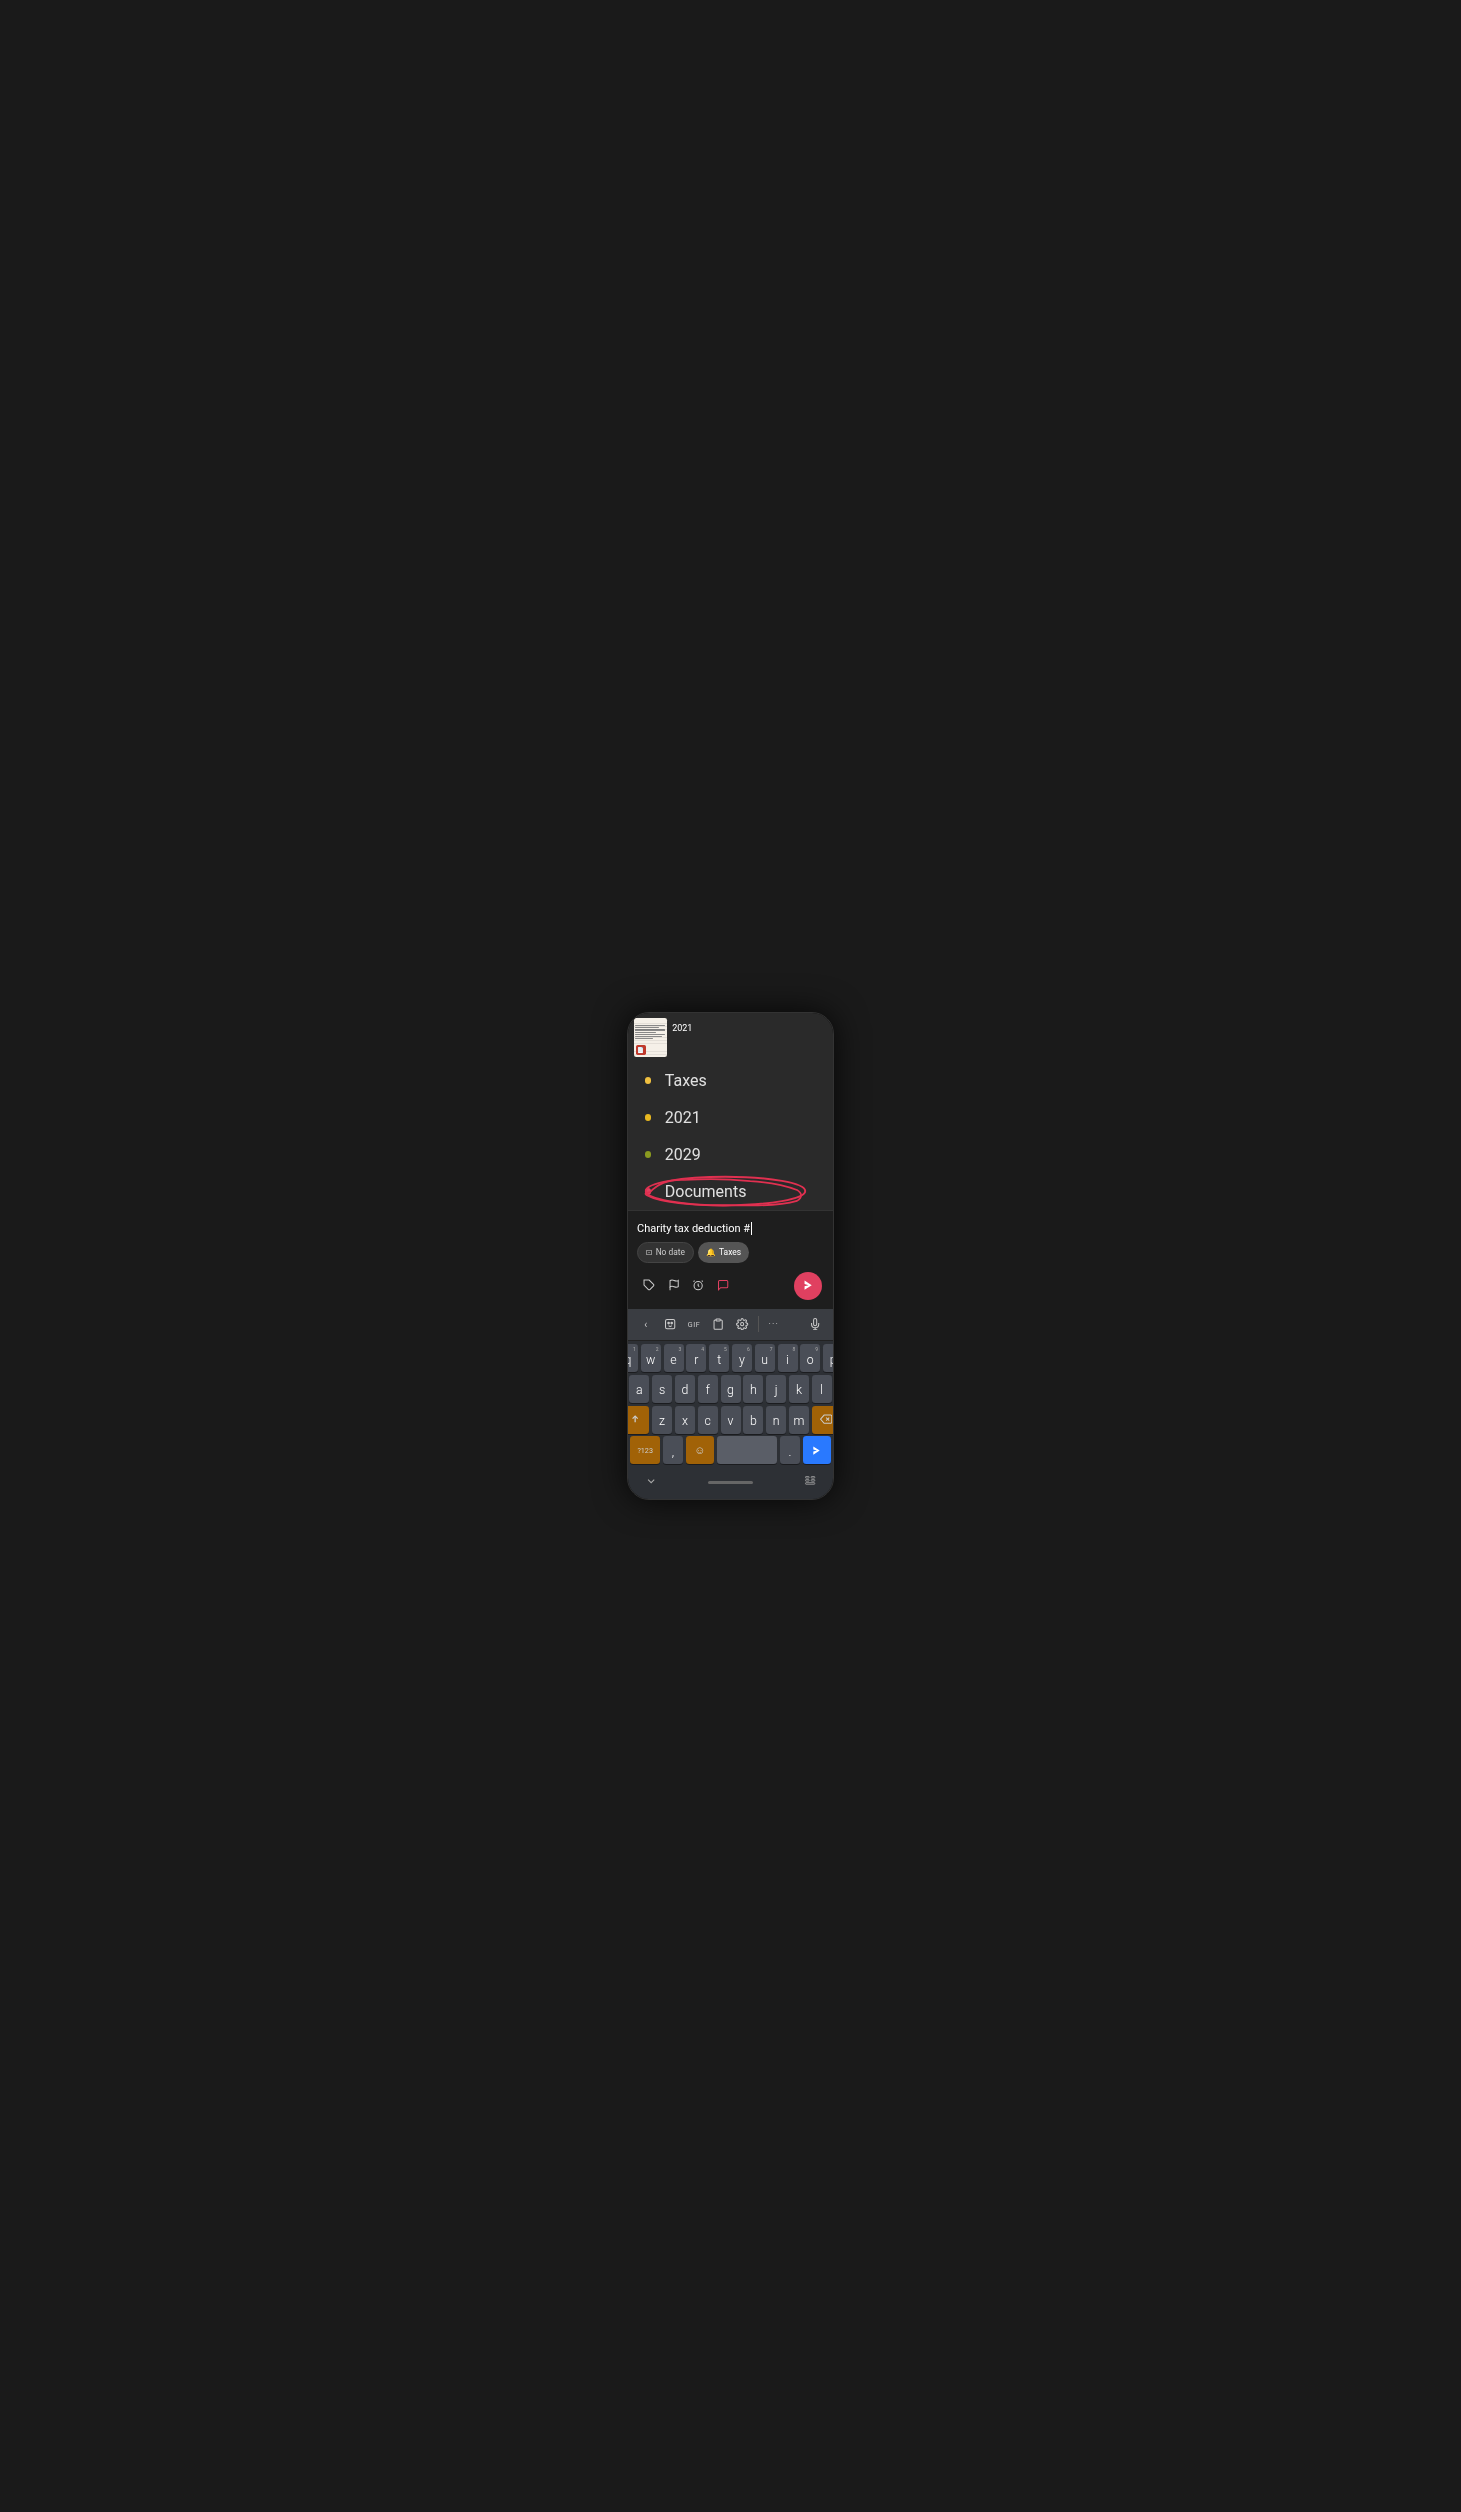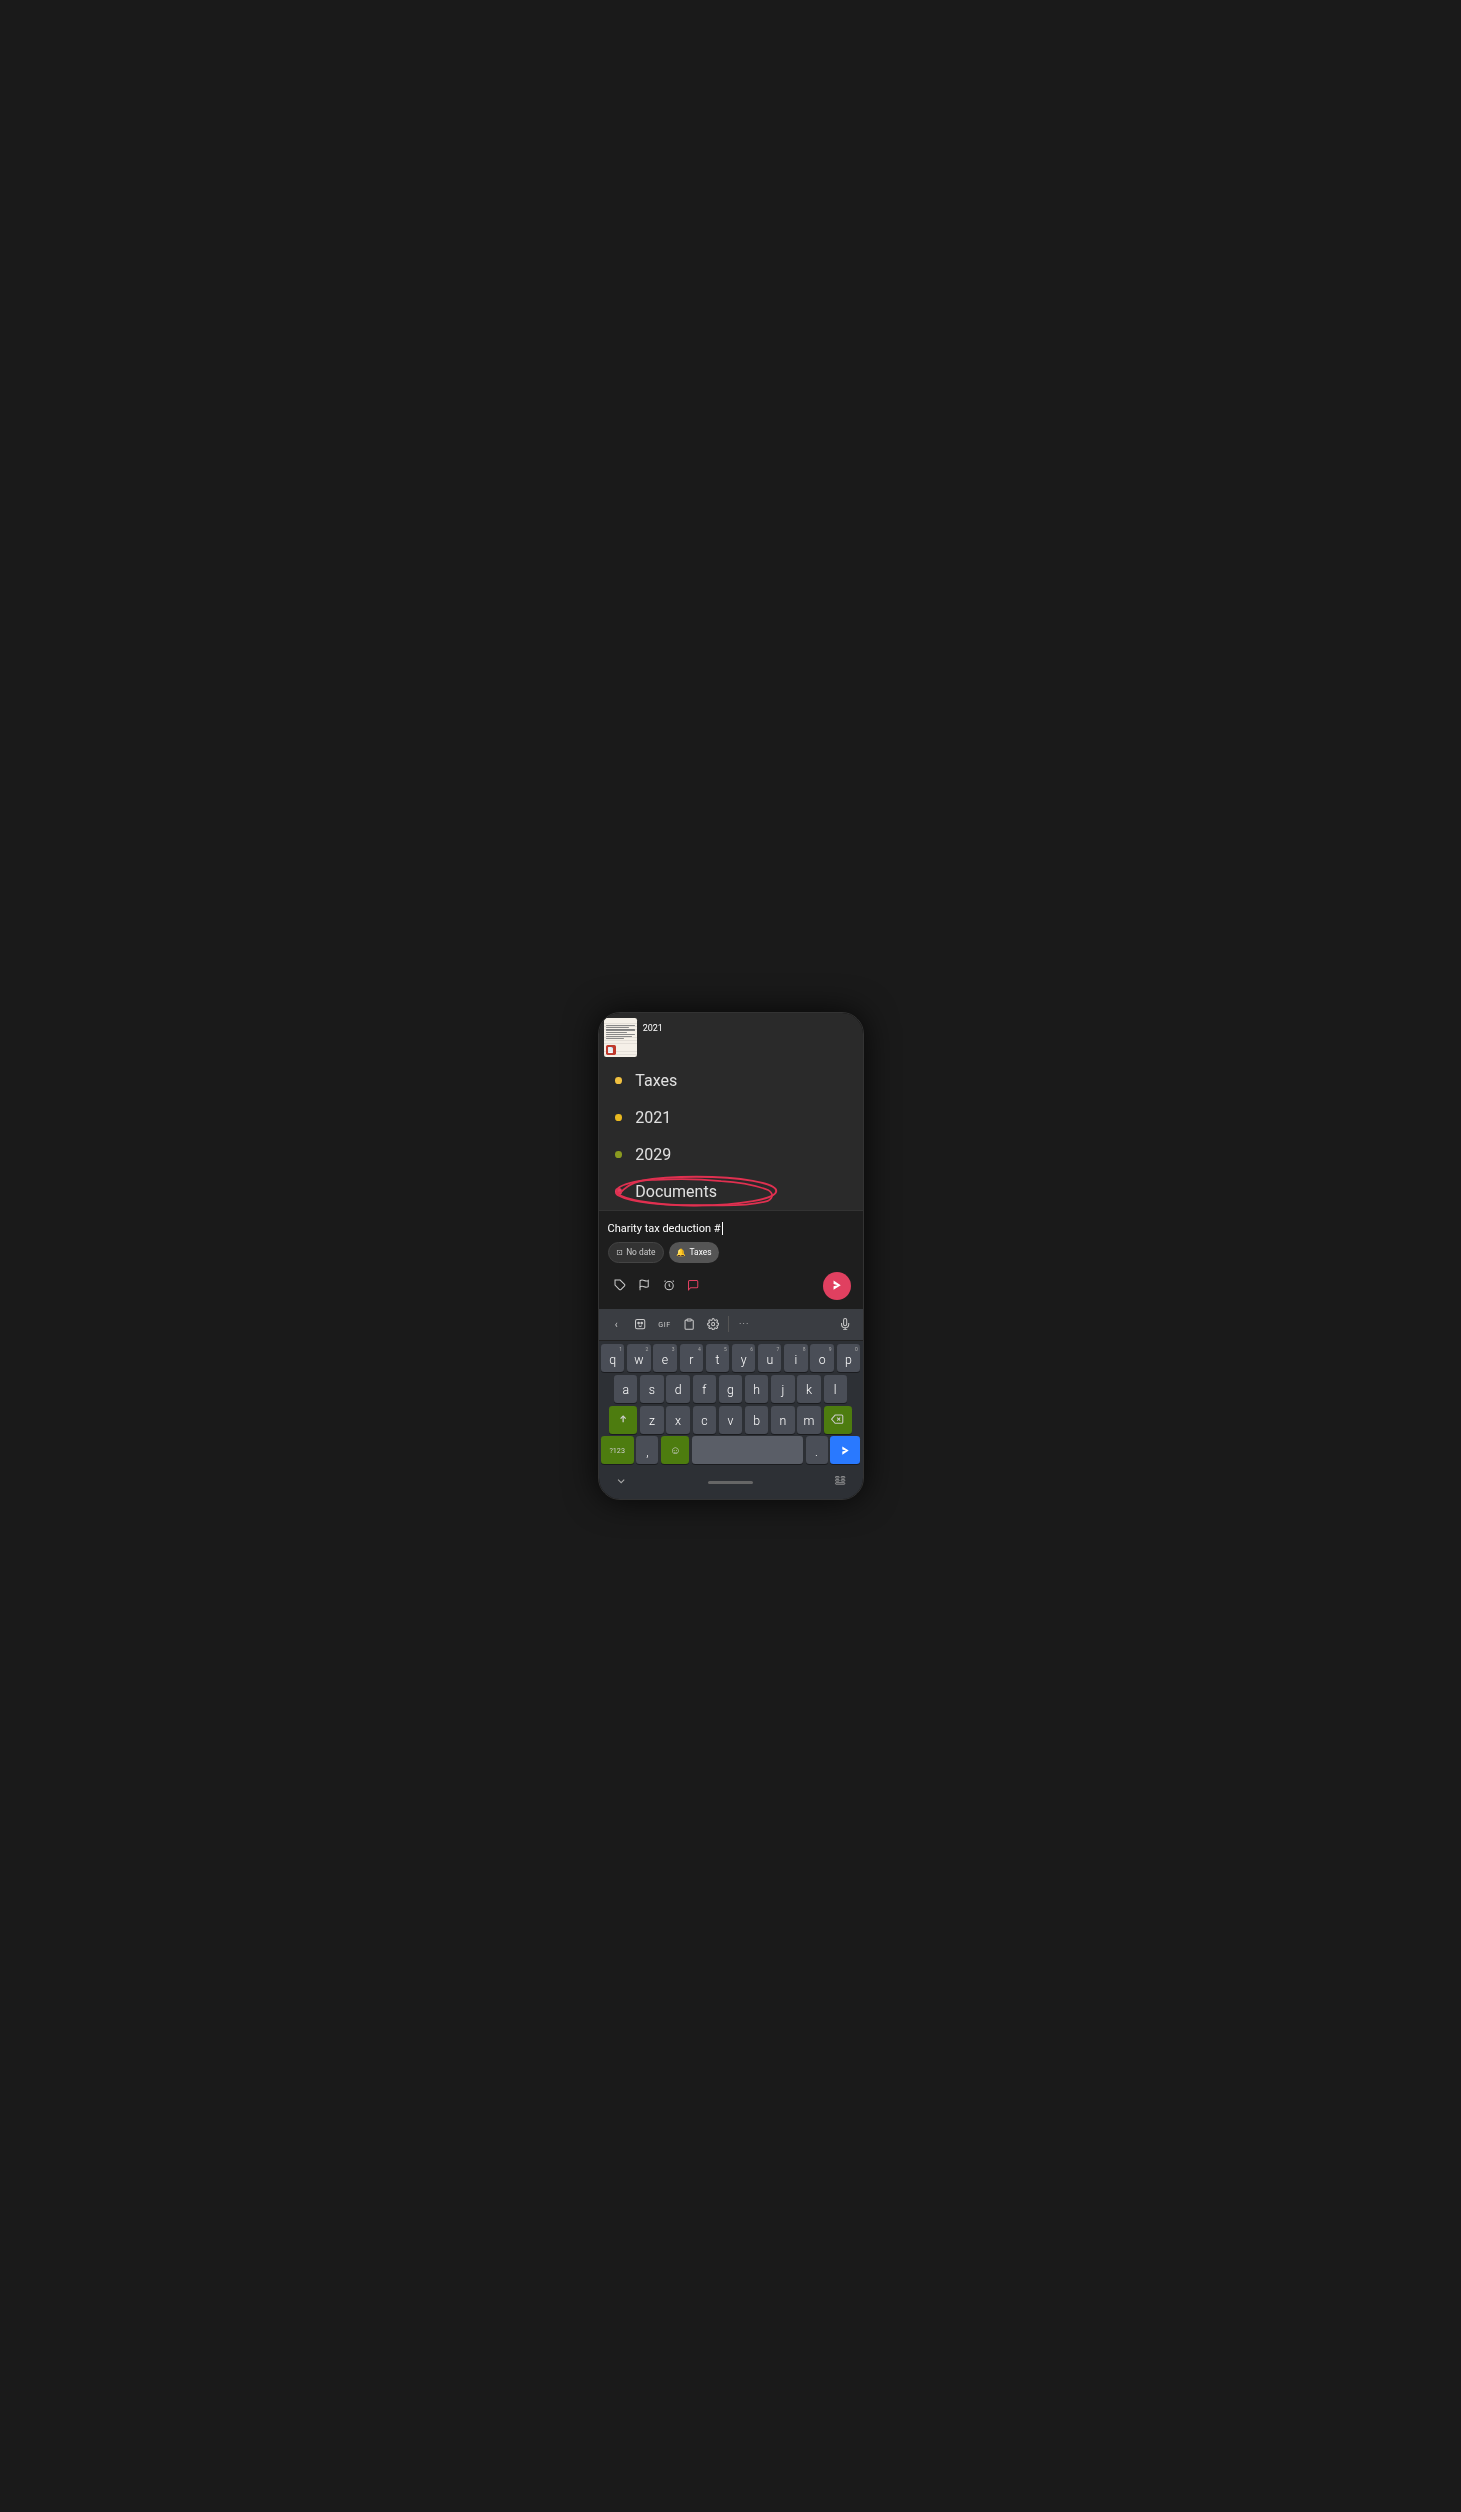--- a/index.html
+++ b/index.html
@@ -7,21 +7,21 @@
     body {
       background: #1a1a1a;
       display: flex;
       justify-content: center;
       align-items: center;
       min-height: 100vh;
       font-family: 'Roboto', Arial, sans-serif;
     }
 
     .phone-frame {
-      width: 266px;
+      width: 207px;
       min-height: 479px;
       background: #111;
       border-radius: 22px;
       overflow: hidden;
       position: relative;
       box-shadow: 0 0 33px rgba(0,0,0,0.8);
       border: 1.7px solid #333;
     }
 
     .phone-inner {
@@ -294,21 +294,21 @@
     }
 
     .key-letter {
       font-size: 12.3px;
       font-weight: 300;
       color: #fff;
       margin-top: 3.3px;
     }
 
     .key-special {
-      background: #4d7c0f;
+      background: #a16207;
       font-size: 7.8px;
       color: #ccc;
       min-width: 28px;
       max-width: 33px;
     }
 
     .key-send-blue {
       background: #2979ff;
       min-width: 28px;
       max-width: 33px;

